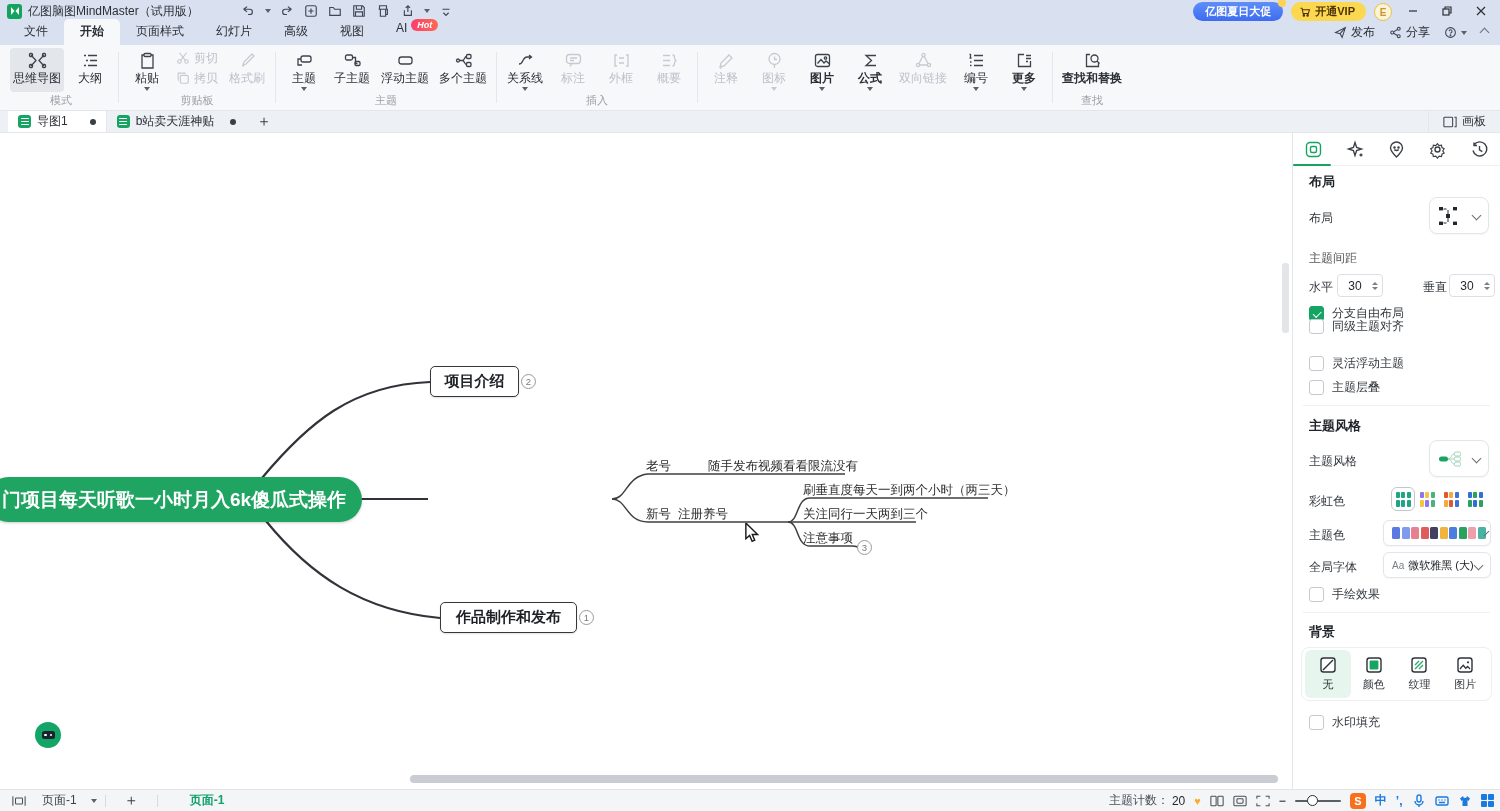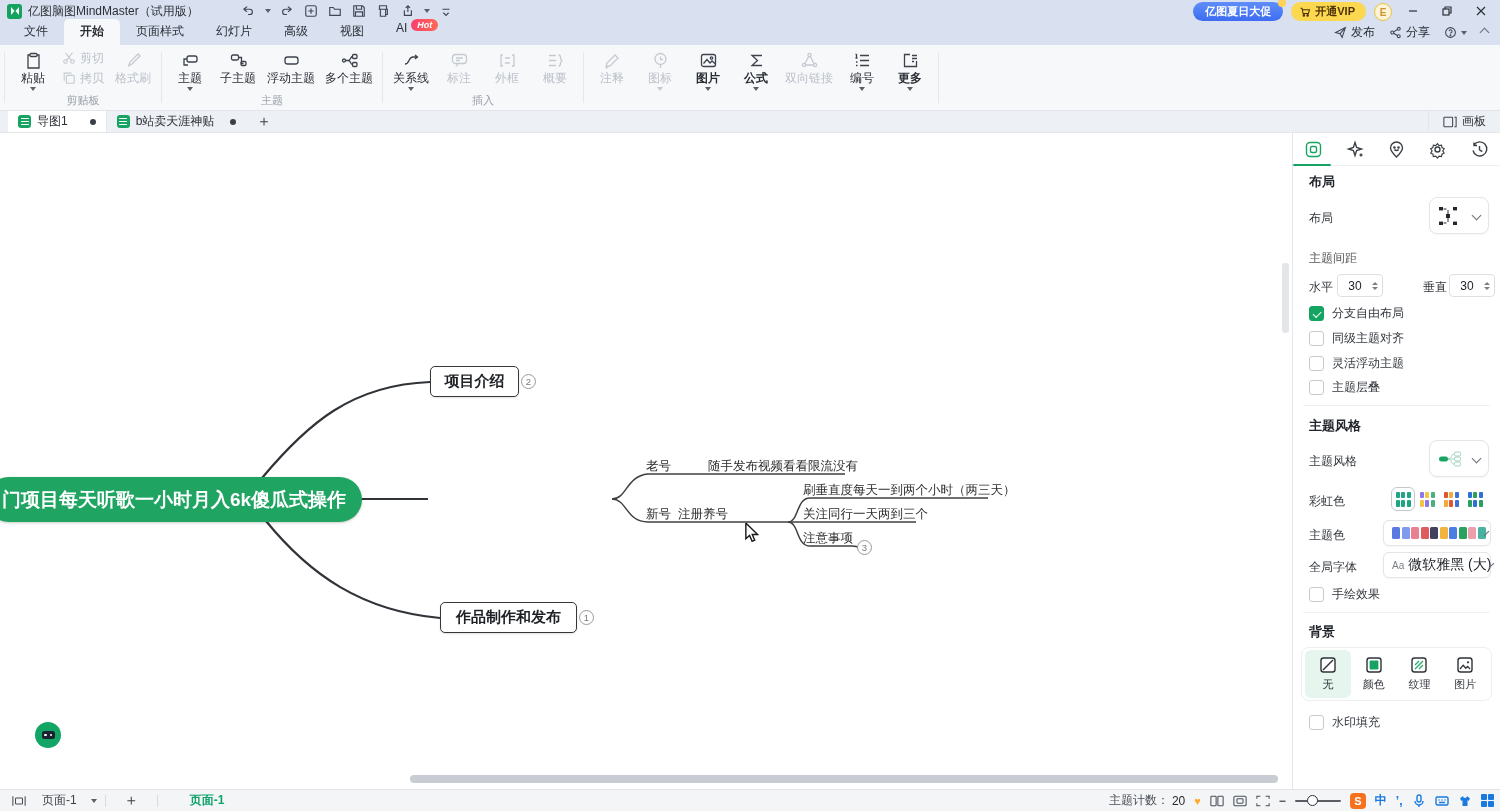--- a/index.html
+++ b/index.html
@@ -249,20 +249,43 @@
           <path d="M6.3 6.3 a1.8 1.8 0 1 1 2.4 1.9 c-.5.2-.7.6-.7 1.1"></path>
           <circle cx="8" cy="11.4" r=".5" fill="#3f4654"></circle>
         </svg>
       <span class="tri"></span>
     </span>
     <span class="chev up"></span>
   </div>
 </div>
 
 <div id="ribbon">
+  <div class="rgroup">
+    <div class="ritems">
+      <div class="rbtn sel">
+        <svg class="ic" viewBox="0 0 19 19">
+            <path d="M3 4 L8 9.5 L3 15 M16 4 L11 9.5 L16 15"></path>
+            <rect x="1.5" y="2.5" width="3" height="3" rx="1"></rect>
+            <rect x="14.5" y="2.5" width="3" height="3" rx="1"></rect>
+            <rect x="1.5" y="13.5" width="3" height="3" rx="1"></rect>
+            <rect x="14.5" y="13.5" width="3" height="3" rx="1"></rect>
+          </svg>
+        <span class="rlbl">思维导图</span>
+          <span class="rcaret"></span>
+      </div>
+      <div class="rbtn">
+        <svg class="ic" viewBox="0 0 19 19">
+            <path d="M3 4.5 h2 M7 4.5 h9 M5 9.5 h2 M9 9.5 h7 M3 14.5 h2 M7 14.5 h9"></path>
+          </svg>
+        <span class="rlbl">大纲</span>
+          <span class="rcaret"></span>
+      </div>
+    </div>
+    <div class="rglabel">模式</div>
+  </div>
   <div class="rdiv"></div>
   <div class="rgroup">
     <div class="ritems">
       <div class="rbtn">
         <svg class="ic" viewBox="0 0 19 19">
             <path d="M6 4 H4 v13 h11 V4 h-2"></path>
             <rect x="6" y="2.5" width="7" height="3" rx="1"></rect>
           </svg>
         <span class="rlbl">粘贴</span>
         <span class="rcaret">
@@ -442,20 +465,34 @@
           </svg>
         <span class="rlbl" style="font-weight:bold">更多</span>
         <span class="rcaret">
             <span class="tri"></span>
           </span>
       </div>
     </div>
     <div class="rglabel">&nbsp;</div>
   </div>
   <div class="rdiv"></div>
+  <div class="rgroup">
+    <div class="ritems">
+      <div class="rbtn">
+        <svg class="ic" viewBox="0 0 19 19">
+            <path d="M7 3.5 H3.5 v12 h12 V12"></path>
+            <circle cx="11.5" cy="7.5" r="3.5"></circle>
+            <path d="M14 10 l2.5 2.5"></path>
+          </svg>
+        <span class="rlbl" style="font-weight:bold">查找和替换</span>
+          <span class="rcaret"></span>
+      </div>
+    </div>
+    <div class="rglabel">查找</div>
+  </div>
 </div>
 
 <div id="doctabs">
   <div class="dtab active" style="margin-left:8px">
     <span class="docicon">
         <i></i>
         <i></i>
         <i></i>
       </span>
     <span>导图1</span>
@@ -599,21 +636,21 @@
     <span class="arrows">
         <i class="tru"></i>
         <i class="trd"></i>
       </span>
   </div>
 
   <div class="cbrow" style="top:172px">
     <span class="cb checked"></span>
     <span>分支自由布局</span>
   </div>
-  <div class="cbrow" style="top:197px">
+  <div class="cbrow" style="top:185px">
     <span class="cb"></span>
     <span>同级主题对齐</span>
   </div>
   <div class="cbrow" style="top:222px">
     <span class="cb"></span>
     <span>灵活浮动主题</span>
   </div>
   <div class="cbrow" style="top:246px">
     <span class="cb"></span>
     <span>主题层叠</span>
@@ -683,21 +720,21 @@
         <span style="background: rgb(238, 159, 174);"></span>
         <span style="background: rgb(73, 178, 161);"></span>
     </span>
     <span class="chev"></span>
   </div>
 
   <div class="plbl" style="top:426px">全局字体</div>
   <div class="pdrop" style="left:90px;top:419px;width:108px;height:26px;border-radius:6px;">
     <span style="display:flex;align-items:center;gap:4px;">
       <span style="font-size:10px;color:#7a8086">Aa</span>
-      <span style="font-size:14px;color:#23262b;white-space:nowrap">微软雅黑 (大)</span>
+      <span style="font-size:11px;color:#23262b;white-space:nowrap">微软雅黑 (大)</span>
     </span>
     <span class="chev"></span>
   </div>
 
   <div class="cbrow" style="top:453px">
     <span class="cb"></span>
     <span>手绘效果</span>
   </div>
 
   <div class="pdivider" style="top:479px"></div>

